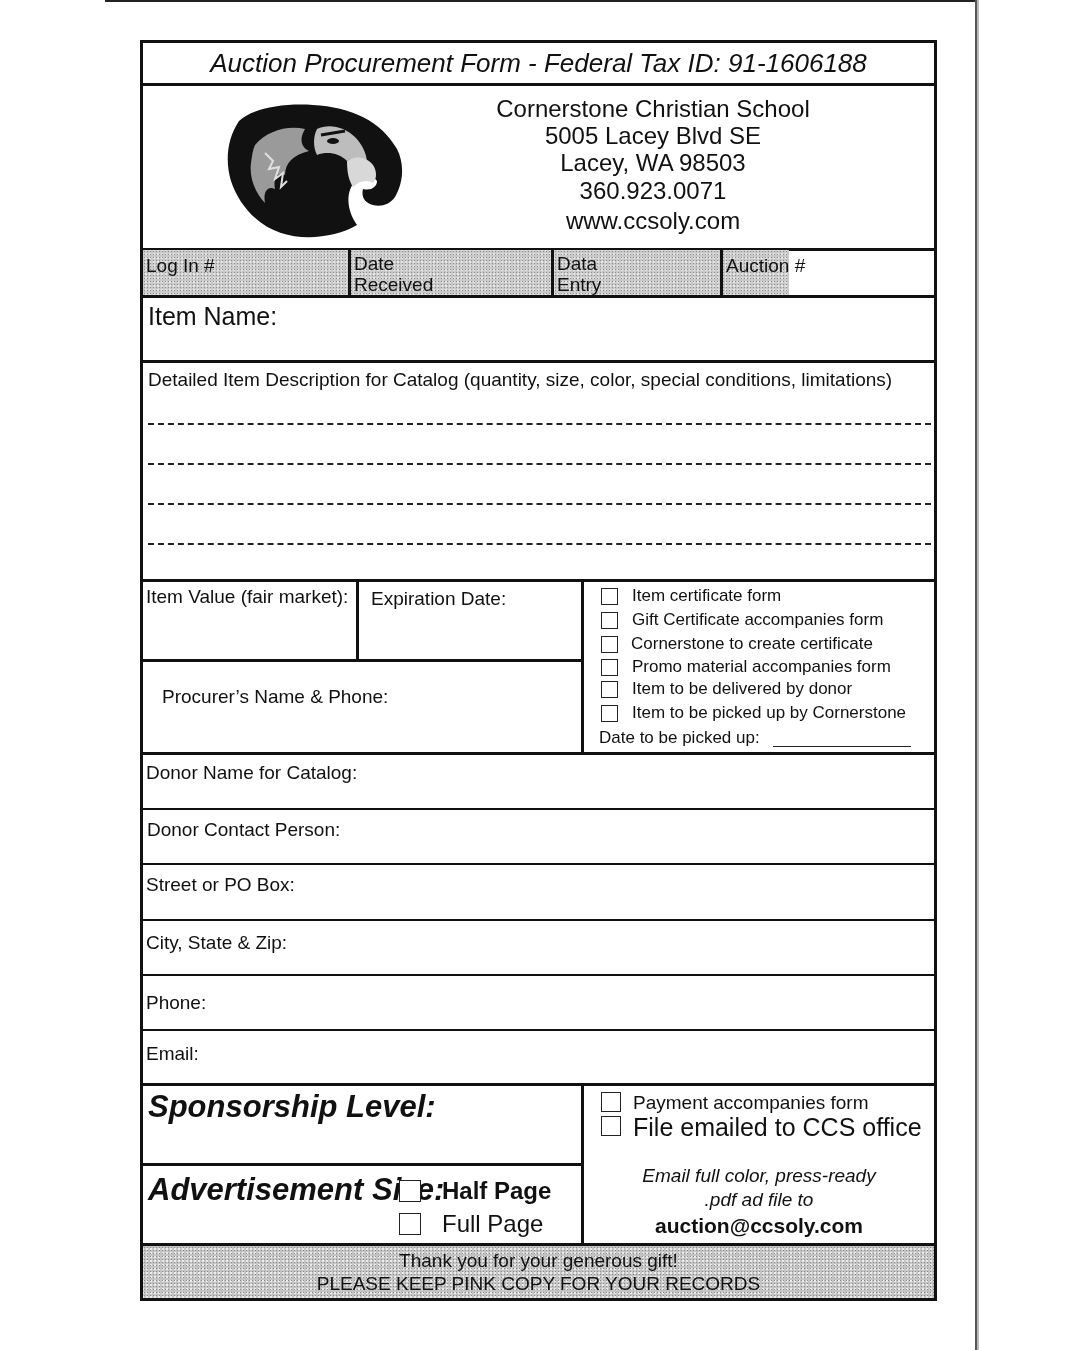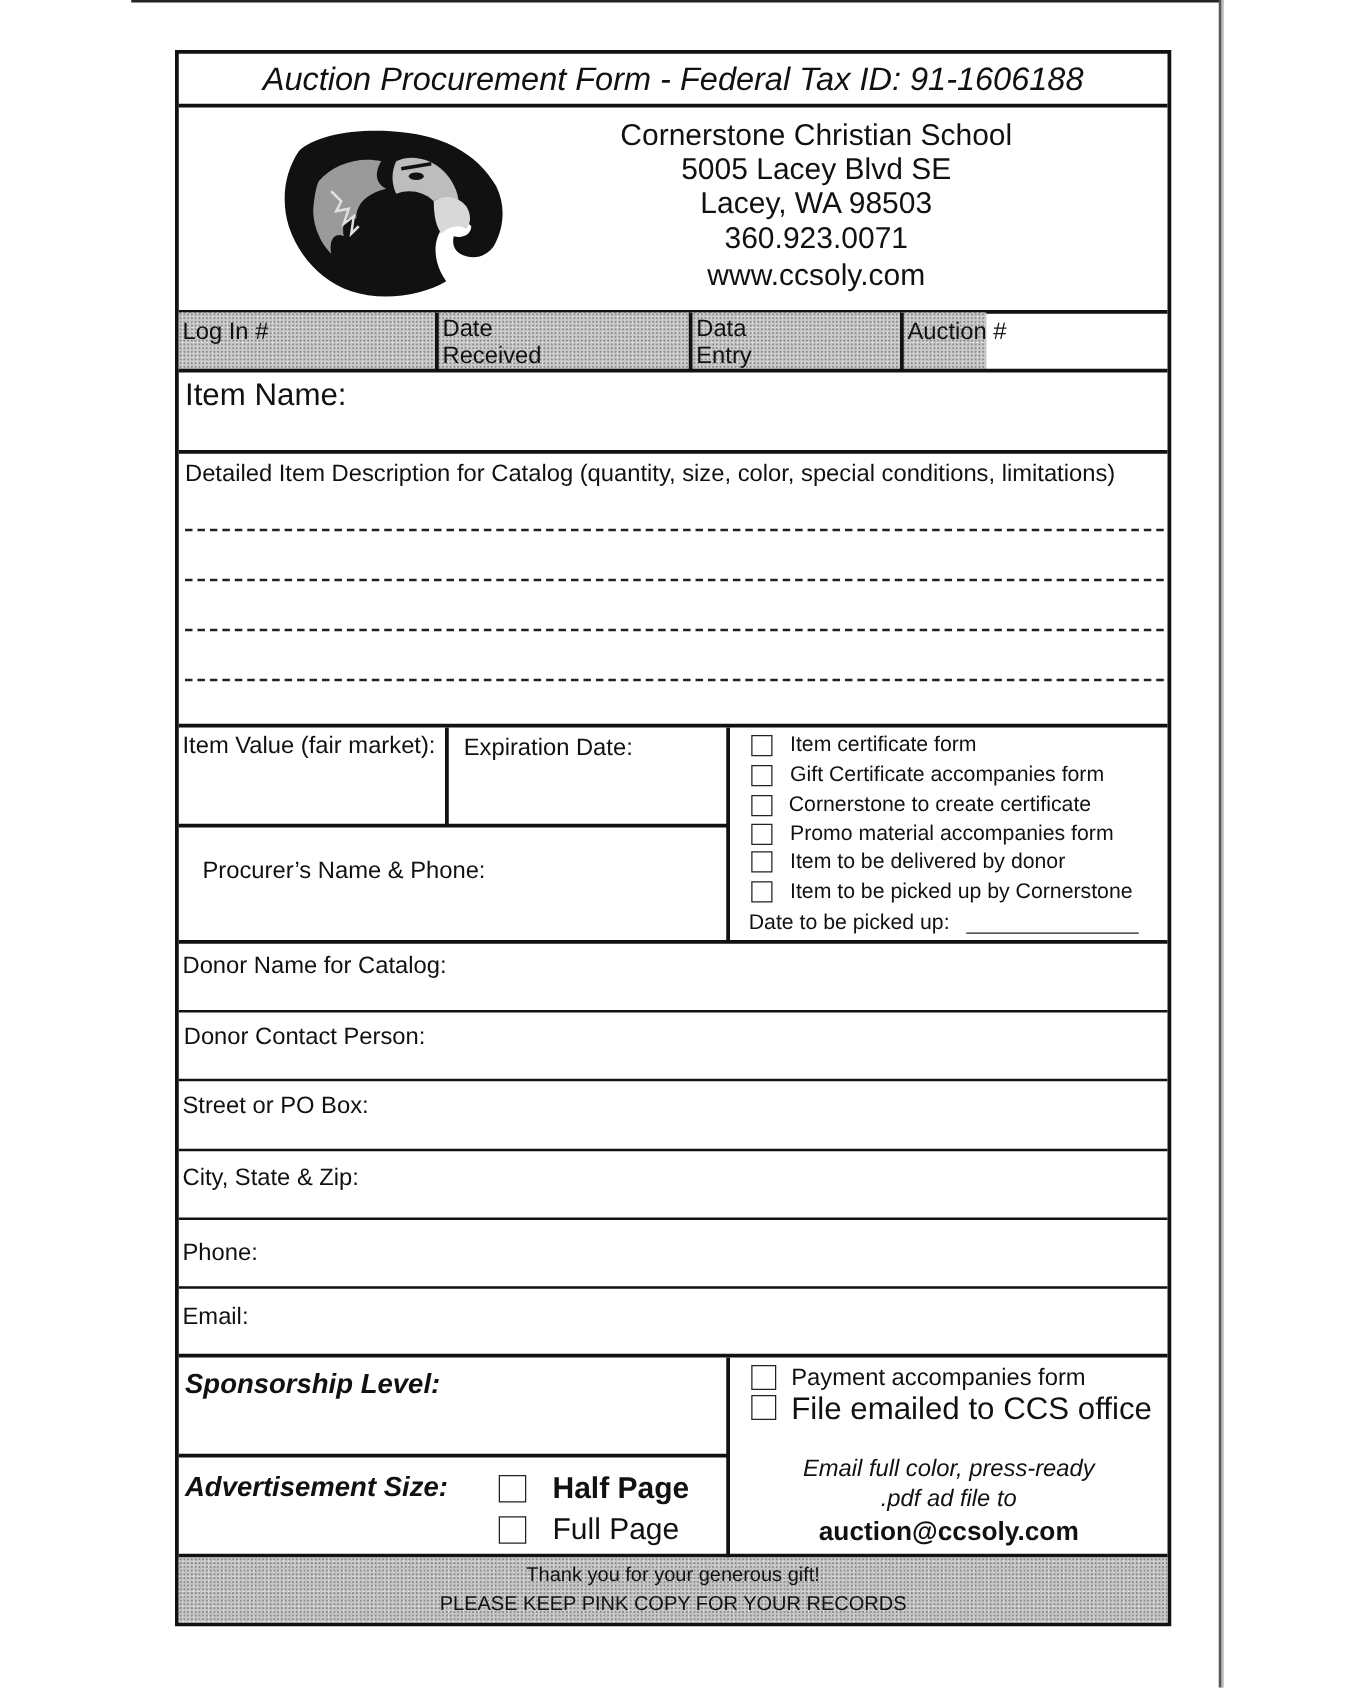--- a/index.html
+++ b/index.html
@@ -31,27 +31,27 @@
   .admin-cell.single { padding-top: 5px; }
 
   .label { font-size: 19px; line-height: 22px; }
   .label.lg { font-size: 25px; line-height: 28px; }
   .dash { position: absolute; left: 5px; width: 783px; height: 0; border-top: 2px dashed #222; }
 
   .chk { position: absolute; width: 17px; height: 17px; border: 1.5px solid #222; box-sizing: border-box; background: #fff; }
   .chk.big { width: 22px; height: 22px; }
   .chklabel { position: absolute; font-size: 17px; line-height: 20px; white-space: nowrap; }
 
-  .bold-italic { font-weight: bold; font-style: italic; font-size: 22px; line-height: 26px; }
+  .bold-italic { font-weight: bold; font-style: italic; font-size: 31px; line-height: 26px; }
   .adlabel { font-size: 24px; line-height: 28px; }
 
   .footer { left: 0; top: 1203px; width: 791px; height: 52px; background: #c4c4c4;
     background-image: radial-gradient(#8a8a8a 0.7px, transparent 0.9px), radial-gradient(#ececec 0.7px, transparent 0.9px);
     background-size: 3px 3px, 4px 4px; background-position: 0 0, 2px 1px;
-    text-align: center; font-size: 16px; line-height: 23px; padding-top: 3px; }
+    text-align: center; font-size: 19px; line-height: 23px; padding-top: 3px; }
 </style>
 </head>
 <body>
 
 <div class="scan-top"></div>
 <div class="scan-right"></div>
 <div class="scan-right-inner"></div>
 
 <div class="form">
 

